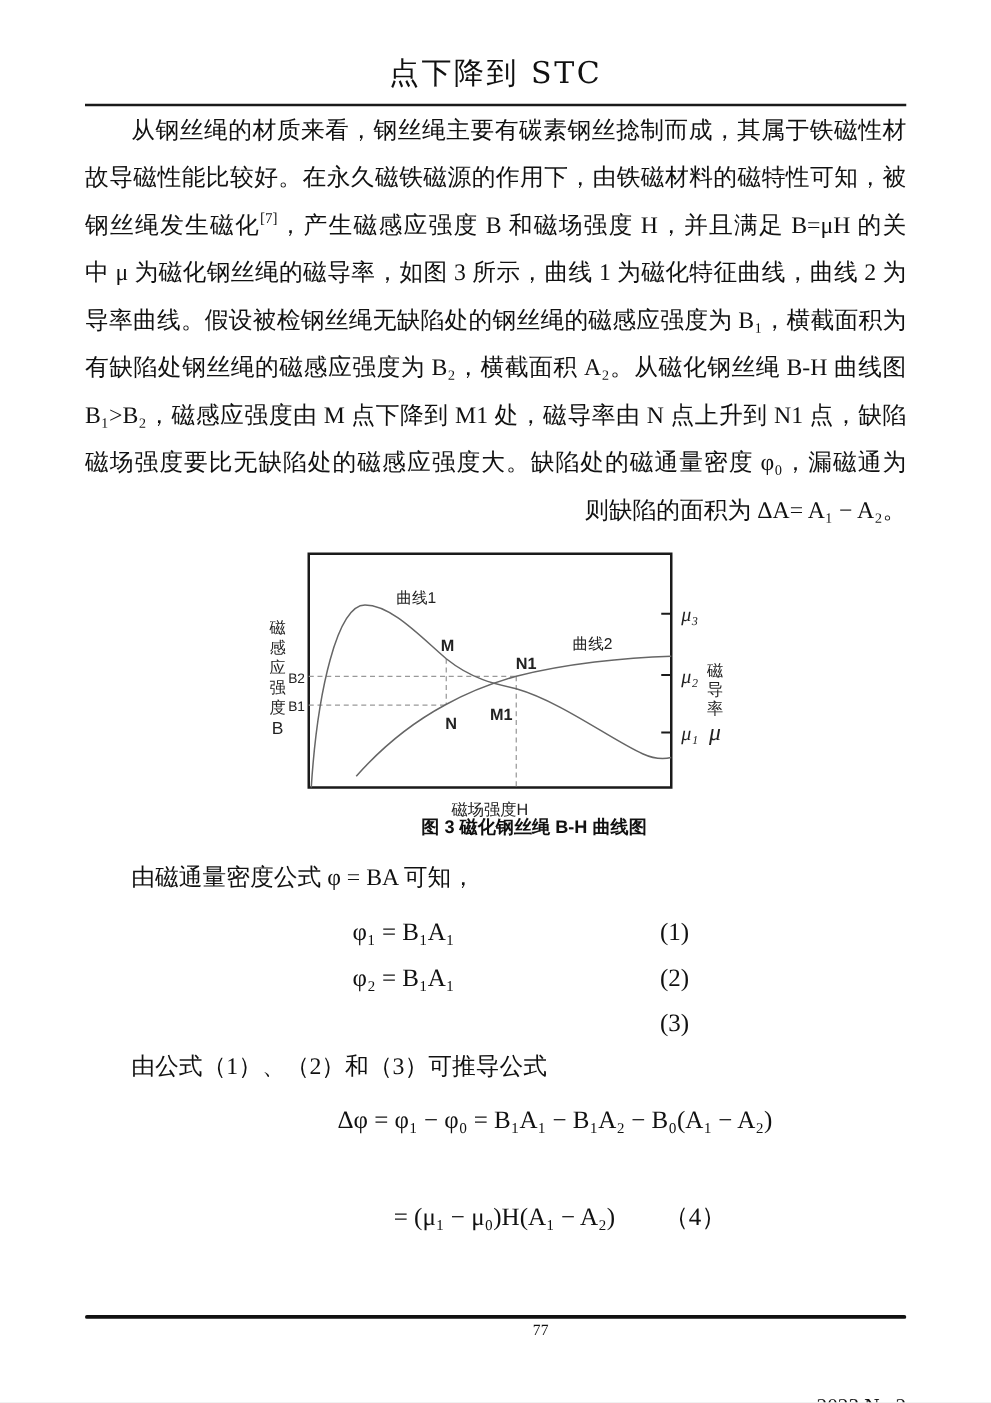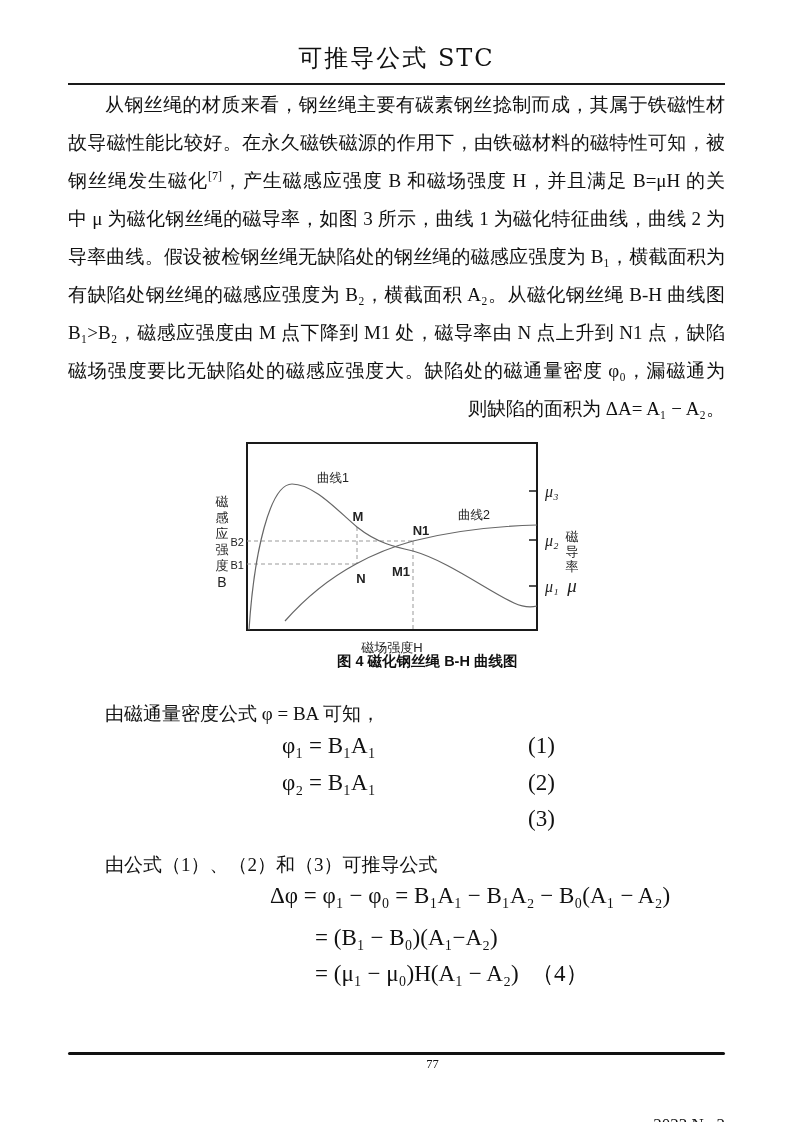--- a/index.html
+++ b/index.html
@@ -7,35 +7,35 @@
         font-family:"Liberation Serif","DejaVu Serif",serif;color:#111;overflow:hidden;}
   .abs{position:absolute;}
   .header-title{top:42px;left:0;width:793px;text-align:center;font-size:24px;
                 letter-spacing:2px;font-family:"DejaVu Serif",serif;}
   .header-rule{top:83px;left:68px;width:657px;height:2px;background:#1a1a1a;}
   .bodyblock{top:86px;left:68px;width:657px;font-size:19px;line-height:38px;}
   .bline{height:38px;white-space:nowrap;text-align:right;}
   .just{text-align:justify;text-align-last:justify;white-space:normal;overflow:hidden;}
   .indent{text-indent:37px;}
   sup.cite{font-size:12px;vertical-align:super;line-height:0;}
-  .lead{font-size:19px;line-height:24px;margin-top:11px;}
-  .eq{font-size:23px;line-height:26px;font-family:"Liberation Serif",serif;}
+  .lead{font-size:19px;line-height:24px;}
+  .eq{font-size:20px;line-height:26px;font-family:"Liberation Serif",serif;}
   .fig-caption{font-weight:bold;font-size:14.5px;font-family:"Liberation Sans",sans-serif;}
   .footer-rule{top:1052px;left:68px;width:657px;height:3px;background:#111;border-radius:2px;}
   .footer-page{top:1057px;left:0;width:793px;text-align:center;font-size:12.5px;padding-left:36px;}
   .footer-issue{top:1115px;right:68px;font-size:17px;}
   svg text{font-family:"Liberation Sans","DejaVu Sans",sans-serif;fill:#222;}
   svg .mu{font-family:"Liberation Serif",serif;font-style:italic;}
 </style>
 </head>
 <body>
 
 <div class="page">
 
-  <div class="abs header-title">可推导公式 STC</div>
+  <div class="abs header-title">点下降到 STC</div>
   <div class="abs header-rule"></div>
 
   <div class="abs bodyblock">
     <div class="bline just indent"><span>从钢丝绳的材质来看，钢丝绳主要有碳素钢丝捻制而成，其属于铁磁性材料，</span></div>
     <div class="bline just"><span>故导磁性能比较好。在永久磁铁磁源的作用下，由铁磁材料的磁特性可知，被检</span></div>
     <div class="bline just"><span>钢丝绳发生磁化</span><sup class="cite">[7]</sup><span>，产生磁感应强度 B 和磁场强度 H，并且满足 B=μH 的关系，其</span></div>
     <div class="bline just"><span>中 μ 为磁化钢丝绳的磁导率，如图 3 所示，曲线 1 为磁化特征曲线，曲线 2 为磁</span></div>
     <div class="bline just"><span>导率曲线。假设被检钢丝绳无缺陷处的钢丝绳的磁感应强度为 B₁，横截面积为 A₁，</span></div>
     <div class="bline just"><span>有缺陷处钢丝绳的磁感应强度为 B₂，横截面积 A₂。从磁化钢丝绳 B-H 曲线图可知，</span></div>
     <div class="bline just"><span>B₁&gt;B₂，磁感应强度由 M 点下降到 M1 处，磁导率由 N 点上升到 N1 点，缺陷处的</span></div>
@@ -85,34 +85,33 @@
 
       <text x="372" y="101" font-size="13" text-anchor="middle">磁</text>
       <text x="372" y="116" font-size="13" text-anchor="middle">导</text>
       <text x="372" y="131" font-size="13" text-anchor="middle">率</text>
       <text x="372" y="152" font-size="19" text-anchor="middle" class="mu">μ</text>
 
       <text x="192" y="212" font-size="13" text-anchor="middle">磁场强度H</text>
     </svg>
   </div>
 
-  <div class="abs fig-caption" style="left:337px;top:652px;">图 4 磁化钢丝绳 B-H 曲线图</div>
+  <div class="abs fig-caption" style="left:337px;top:652px;">图 3 磁化钢丝绳 B-H 曲线图</div>
 
   <div class="abs lead" style="left:105px;top:691px;">由磁通量密度公式 φ = BA 可知，</div>
 
   <span class="abs eq" style="left:282px;top:733px;">φ₁ = B₁A₁</span>
   <span class="abs eq" style="left:528px;top:733px;">(1)</span>
   <span class="abs eq" style="left:282px;top:770px;">φ₂ = B₁A₁</span>
   <span class="abs eq" style="left:528px;top:770px;">(2)</span>
   <span class="abs eq" style="left:528px;top:806px;">(3)</span>
 
   <div class="abs lead" style="left:105px;top:842px;">由公式（1）、（2）和（3）可推导公式</div>
 
   <span class="abs eq" style="left:270px;top:883px;">Δφ = φ₁ − φ₀ = B₁A₁ − B₁A₂ − B₀(A₁ − A₂)</span>
-  <span class="abs eq" style="left:315px;top:925px;">= (B₁ − B₀)(A₁−A₂)</span>
   <span class="abs eq" style="left:315px;top:961px;">= (μ₁ − μ₀)H(A₁ − A₂)</span>
   <span class="abs eq" style="left:531px;top:961px;">（4）</span>
 
 
   <div class="abs footer-rule"></div>
   <div class="abs footer-page">77</div>
   <div class="abs footer-issue">2023.No.2</div>
 
 </div>
 

